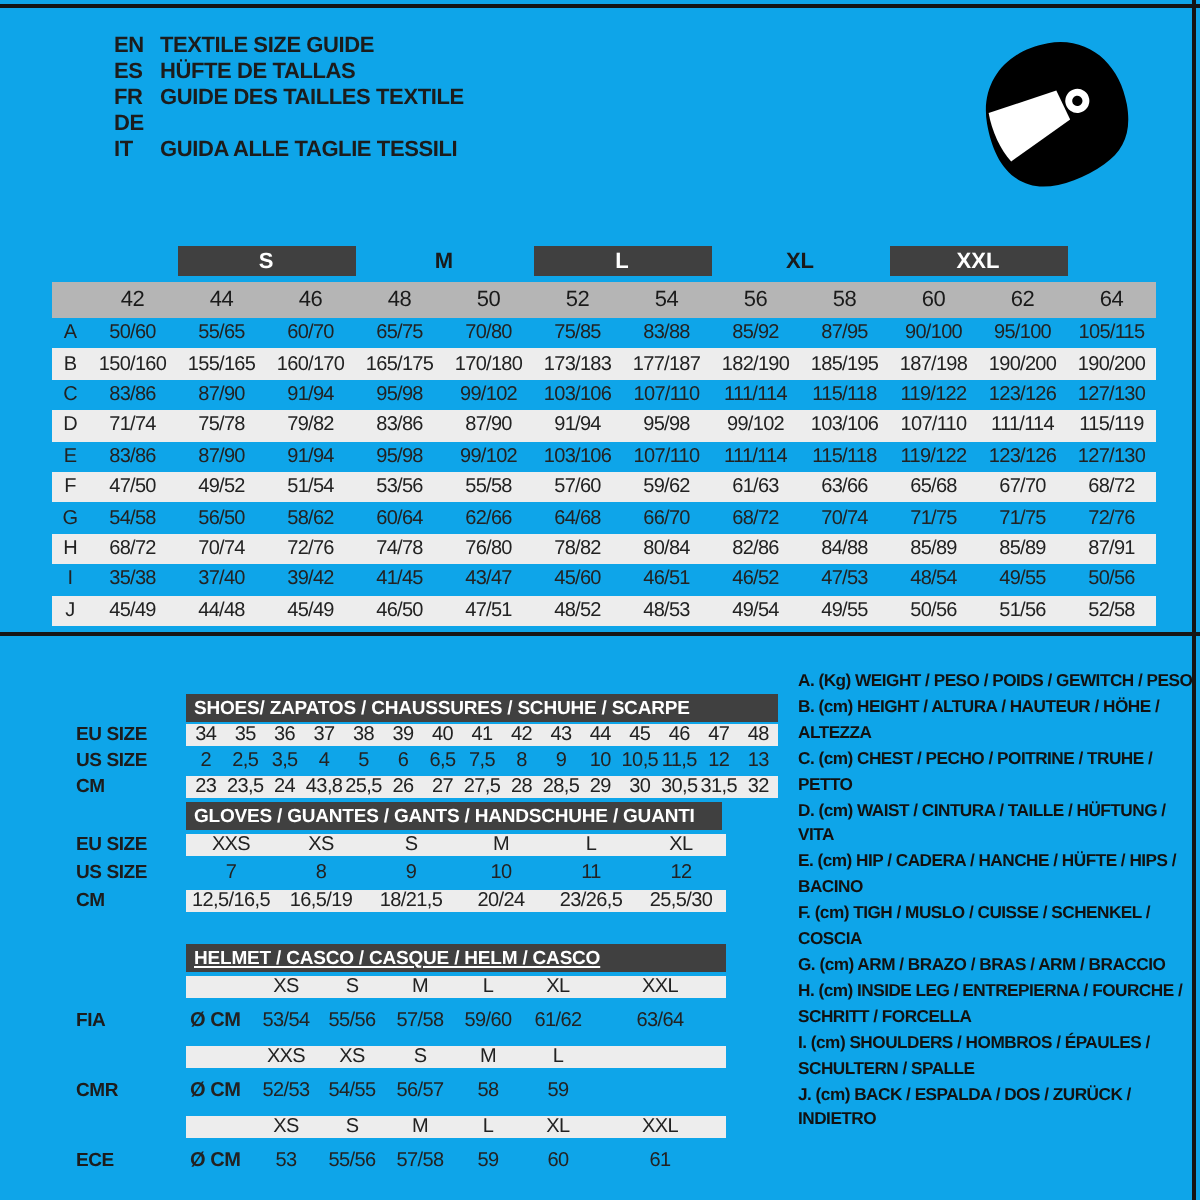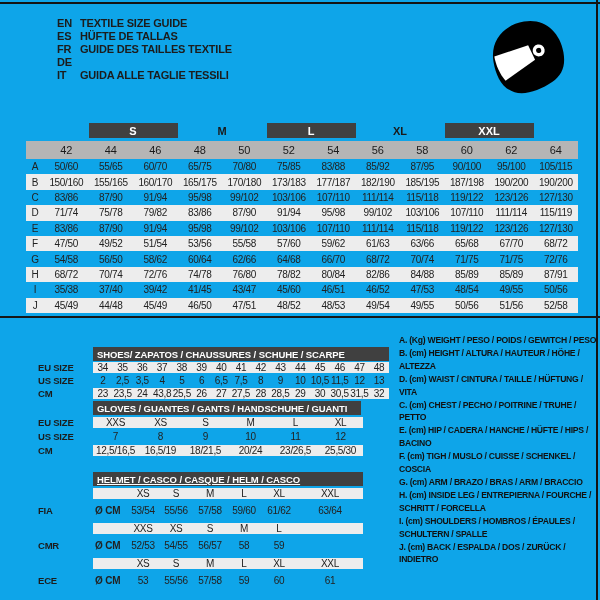--- a/index.html
+++ b/index.html
@@ -448,22 +448,22 @@
             <div>60</div>
             <div>61</div>
           </div>
         </div>
       </div>
   </div>
 
   <div class="legend">
       <div class="legend-item">A. (Kg) WEIGHT / PESO / POIDS / GEWITCH / PESO</div>
       <div class="legend-item">B. (cm) HEIGHT / ALTURA / HAUTEUR / HÖHE / ALTEZZA</div>
+      <div class="legend-item">C. (cm) CHEST / PECHO / POITRINE / TRUHE / PETTO</div>
       <div class="legend-item">D. (cm) WAIST / CINTURA / TAILLE / HÜFTUNG / VITA</div>
-      <div class="legend-item">C. (cm) CHEST / PECHO / POITRINE / TRUHE / PETTO</div>
       <div class="legend-item">E. (cm) HIP / CADERA / HANCHE / HÜFTE / HIPS /  BACINO</div>
       <div class="legend-item">F.  (cm) TIGH / MUSLO / CUISSE / SCHENKEL / COSCIA</div>
       <div class="legend-item">G. (cm) ARM  / BRAZO / BRAS / ARM / BRACCIO</div>
       <div class="legend-item">H. (cm) INSIDE LEG / ENTREPIERNA / FOURCHE /
 SCHRITT / FORCELLA</div>
       <div class="legend-item">I.  (cm) SHOULDERS / HOMBROS / ÉPAULES /
 SCHULTERN / SPALLE</div>
       <div class="legend-item">J. (cm) BACK / ESPALDA / DOS / ZURÜCK / INDIETRO</div>
     </div>
 </div>

